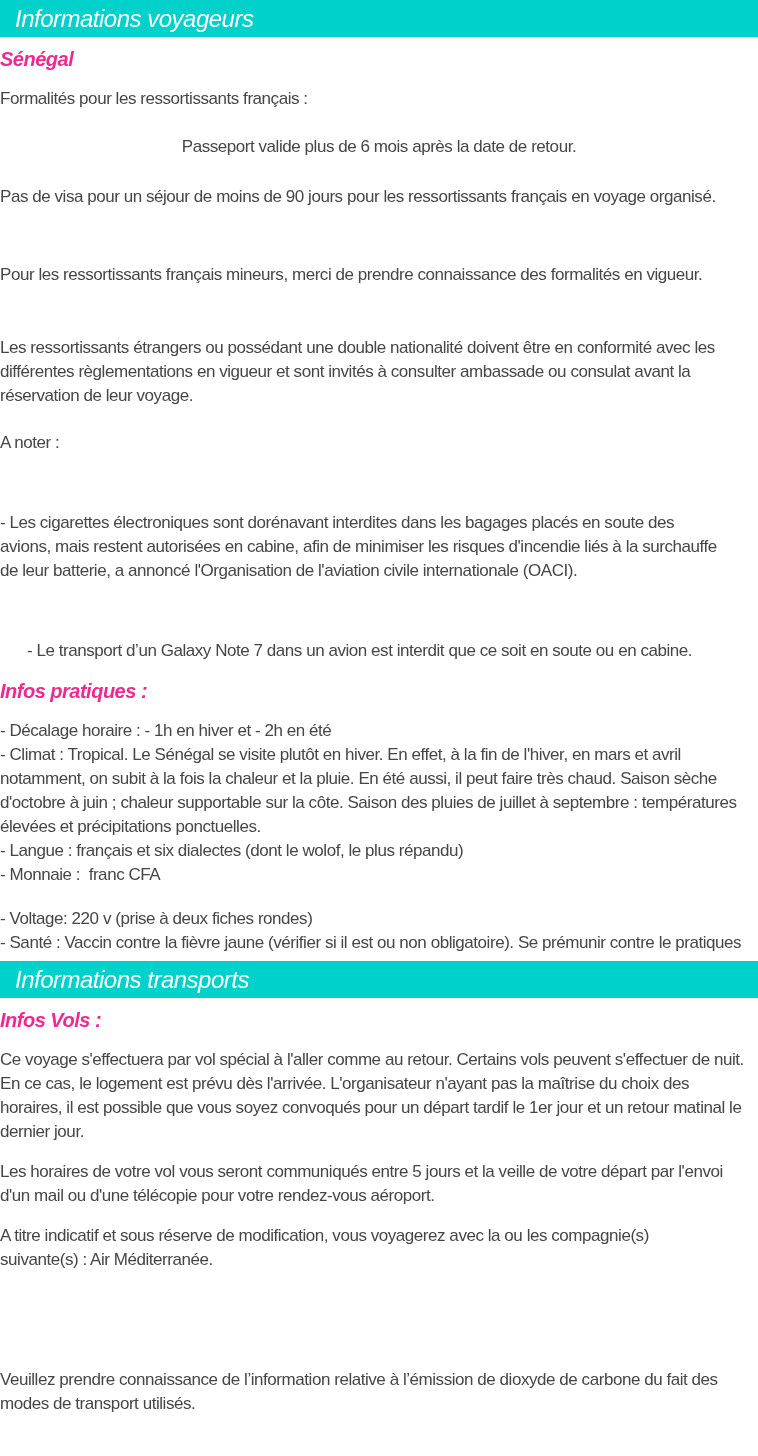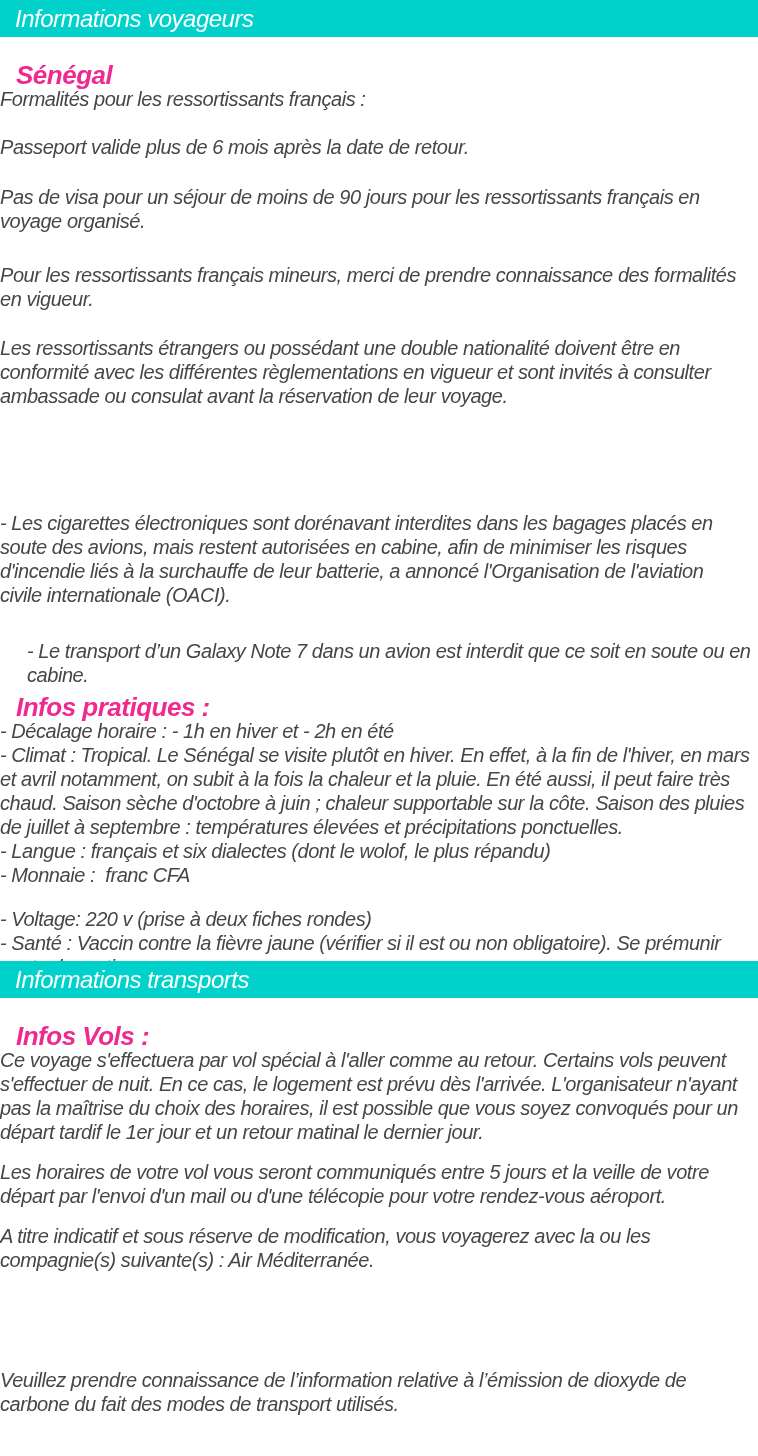--- a/index.html
+++ b/index.html
@@ -22,56 +22,56 @@
       padding-left: 15px;
       font-style: italic;
       font-size: 24px;
       letter-spacing: -0.5px;
       box-sizing: border-box;
     }
     .subtitle {
       color: #f0298f;
       font-style: italic;
       font-weight: bold;
-      font-size: 26px;
+      font-size: 20px;
       letter-spacing: -0.5px;
       position: absolute;
       left: 0;
-      margin: 16px;
+      margin: 0;
       line-height: 30px;
     }
     .p {
       position: absolute;
       left: 0;
       width: 758px;
       margin: 0;
-      font-style: italic;
-      font-size: 20px;
+      font-size: 17px;
       line-height: 24px;
       letter-spacing: -0.45px;
       color: #464646;
     }
     .abs { position: absolute; left: 0; width: 758px; }
   </style>
 </head>
 <body>
 
 <div style="position:relative;width:758px;height:1090px;">
 
   <div class="band abs" style="top:0;">
     <span>Informations voyageurs</span>
   </div>
 
   <h2 class="subtitle" style="top:44px;">Sénégal</h2>
 
   <p class="p" style="top:87px;">Formalités pour les ressortissants français :</p>
-  <p class="p" style="top:135px;">Passeport valide plus de 6 mois après la date de retour.</p>
+  <p class="p" style="top:135px;text-align:center;">Passeport valide plus de 6 mois après la date de retour.</p>
   <p class="p" style="top:185px;">Pas de visa pour un séjour de moins de 90 jours pour les ressortissants français en voyage organisé.</p>
   <p class="p" style="top:263px;">Pour les ressortissants français mineurs, merci de prendre connaissance des formalités en vigueur.</p>
   <p class="p" style="top:327px;width:730px;margin-top:9px;">Les ressortissants étrangers ou possédant une double nationalité doivent être en conformité avec les différentes règlementations en vigueur et sont invités à consulter ambassade ou consulat avant la réservation de leur voyage.</p>
+  <p class="p" style="top:431px;">A noter :</p>
   <p class="p" style="top:511px;width:725px;">- Les cigarettes électroniques sont dorénavant interdites dans les bagages placés en soute des avions, mais restent autorisées en cabine, afin de minimiser les risques d'incendie liés à la surchauffe de leur batterie, a annoncé l'Organisation de l'aviation civile internationale (OACI).</p>
   <p class="p" style="top:639px;margin-left:27px;">- Le transport d’un Galaxy Note 7 dans un avion est interdit que ce soit en soute ou en cabine.</p>
 
   <h3 class="subtitle" style="top:676px;">Infos pratiques :</h3>
 
   <div class="abs" style="top:719px;">
     <p class="p" style="position:static;">- Décalage horaire : - 1h en hiver et - 2h en été</p>
     <p class="p" style="position:static;">- Climat : Tropical. Le Sénégal se visite plutôt en hiver. En effet, à la fin de l'hiver, en mars et avril notamment, on subit à la fois la chaleur et la pluie. En été aussi, il peut faire très chaud. Saison sèche d'octobre à juin ; chaleur supportable sur la côte. Saison des pluies de juillet à septembre : températures élevées et précipitations ponctuelles.</p>
     <p class="p" style="position:static;">- Langue : français et six dialectes (dont le wolof, le plus répandu)</p>
     <p class="p" style="position:static;white-space:pre;">- Monnaie :  franc CFA</p>

